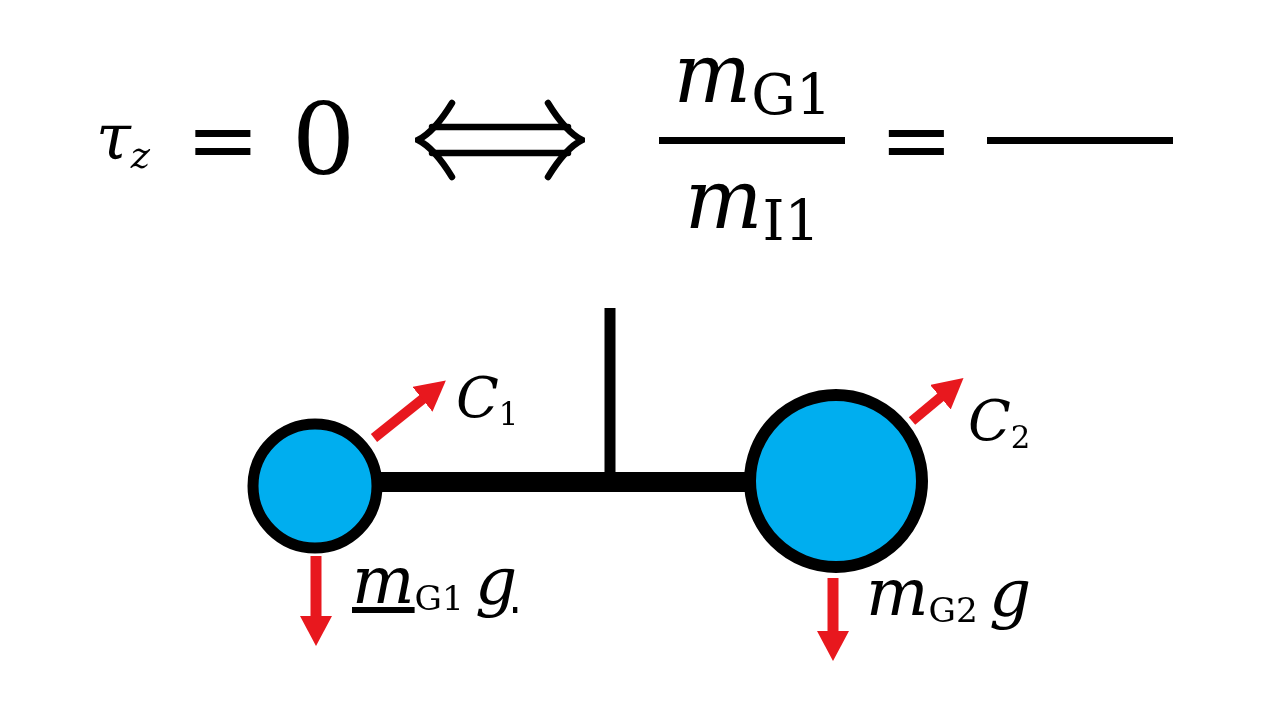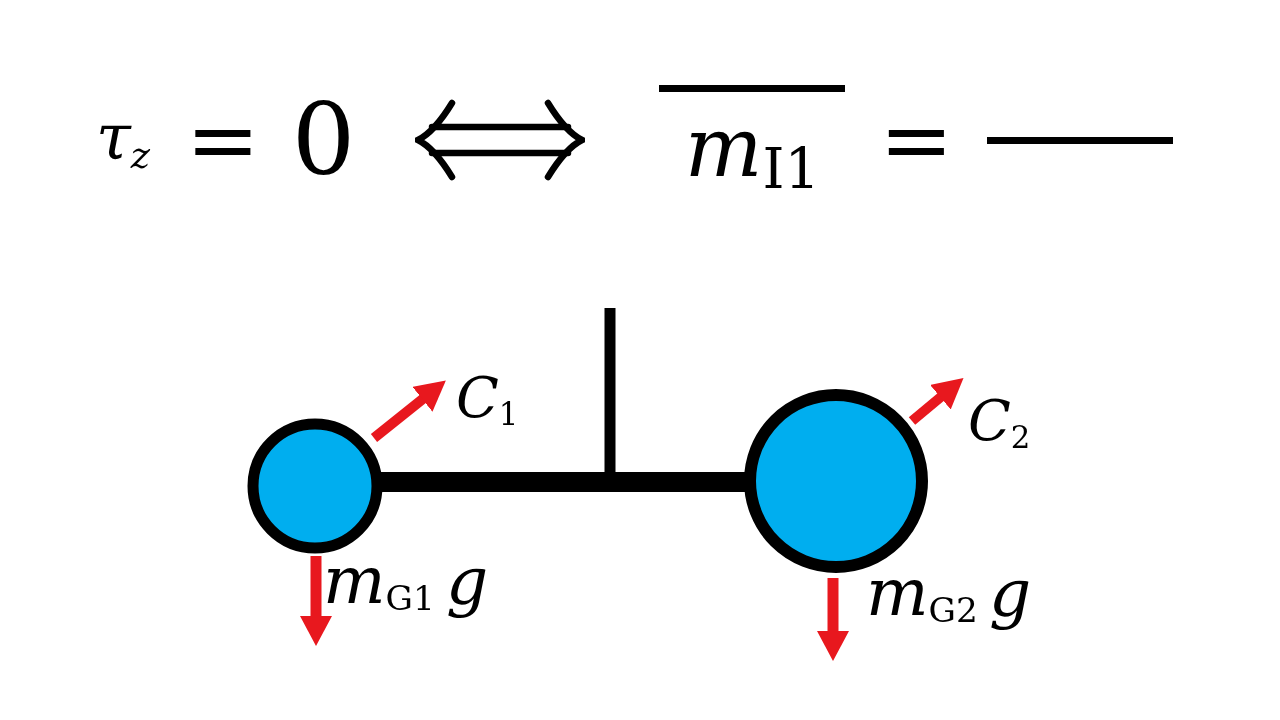--- a/index.html
+++ b/index.html
@@ -47,20 +47,21 @@
       <g fill="none" stroke="#000" stroke-width="6.5" stroke-linecap="round">
         <line x1="17" y1="29" x2="153" y2="29"></line>
         <line x1="17" y1="55" x2="153" y2="55"></line>
         <path d="M37,5 C26,23 15,36 3,42 C15,48 26,61 37,79"></path>
         <path d="M133,5 C144,23 155,36 167,42 C155,48 144,61 133,79"></path>
       </g>
     </svg>
   </span>
 
   <span class="frac">
+    <span class="num it"><span>m</span><span class="sub-up">G1</span></span>
     <span class="frac-bar"></span>
     <span class="den it"><span>m</span><span class="sub-up">I1</span></span>
   </span>
 
   <span class="tok-eq eq2">=</span>
 
   <span class="frac">
     <span class="frac-bar"></span>
   </span>
 </div>
@@ -81,15 +82,15 @@
   <line x1="374" y1="438" x2="424" y2="398" stroke-width="10" marker-end="url(#arrowhead)" stroke="#E8181E"></line>
   <line x1="912" y1="421" x2="942" y2="396" stroke-width="10" marker-end="url(#arrowhead)" stroke="#E8181E"></line>
   <line x1="316" y1="556" x2="316" y2="618" stroke-width="11" marker-end="url(#arrowhead)" stroke="#E8181E"></line>
   <line x1="833" y1="578" x2="833" y2="633" stroke-width="11" marker-end="url(#arrowhead)" stroke="#E8181E"></line>
 </svg>
 
 <div class="dlabel c-label it" style="left:456px; top:370px;"><span>C</span><span class="csub">1</span></div>
 
 <div class="dlabel c-label it" style="left:968px; top:393px;"><span>C</span><span class="csub">2</span></div>
 
-<div class="dlabel w-label it" style="left:323px; top:548px;"><span>m</span><span class="wsub">G1</span><span class="gfac">g</span></div>
+<div class="dlabel w-label it" style="left:352px; top:548px;text-decoration:underline;"><span>m</span><span class="wsub">G1</span><span class="gfac">g</span></div>
 
 <div class="dlabel w-label it" style="left:866px; top:560px;text-align:right;"><span>m</span><span class="wsub">G2</span><span class="gfac">g</span></div>
 
 </body></html>

